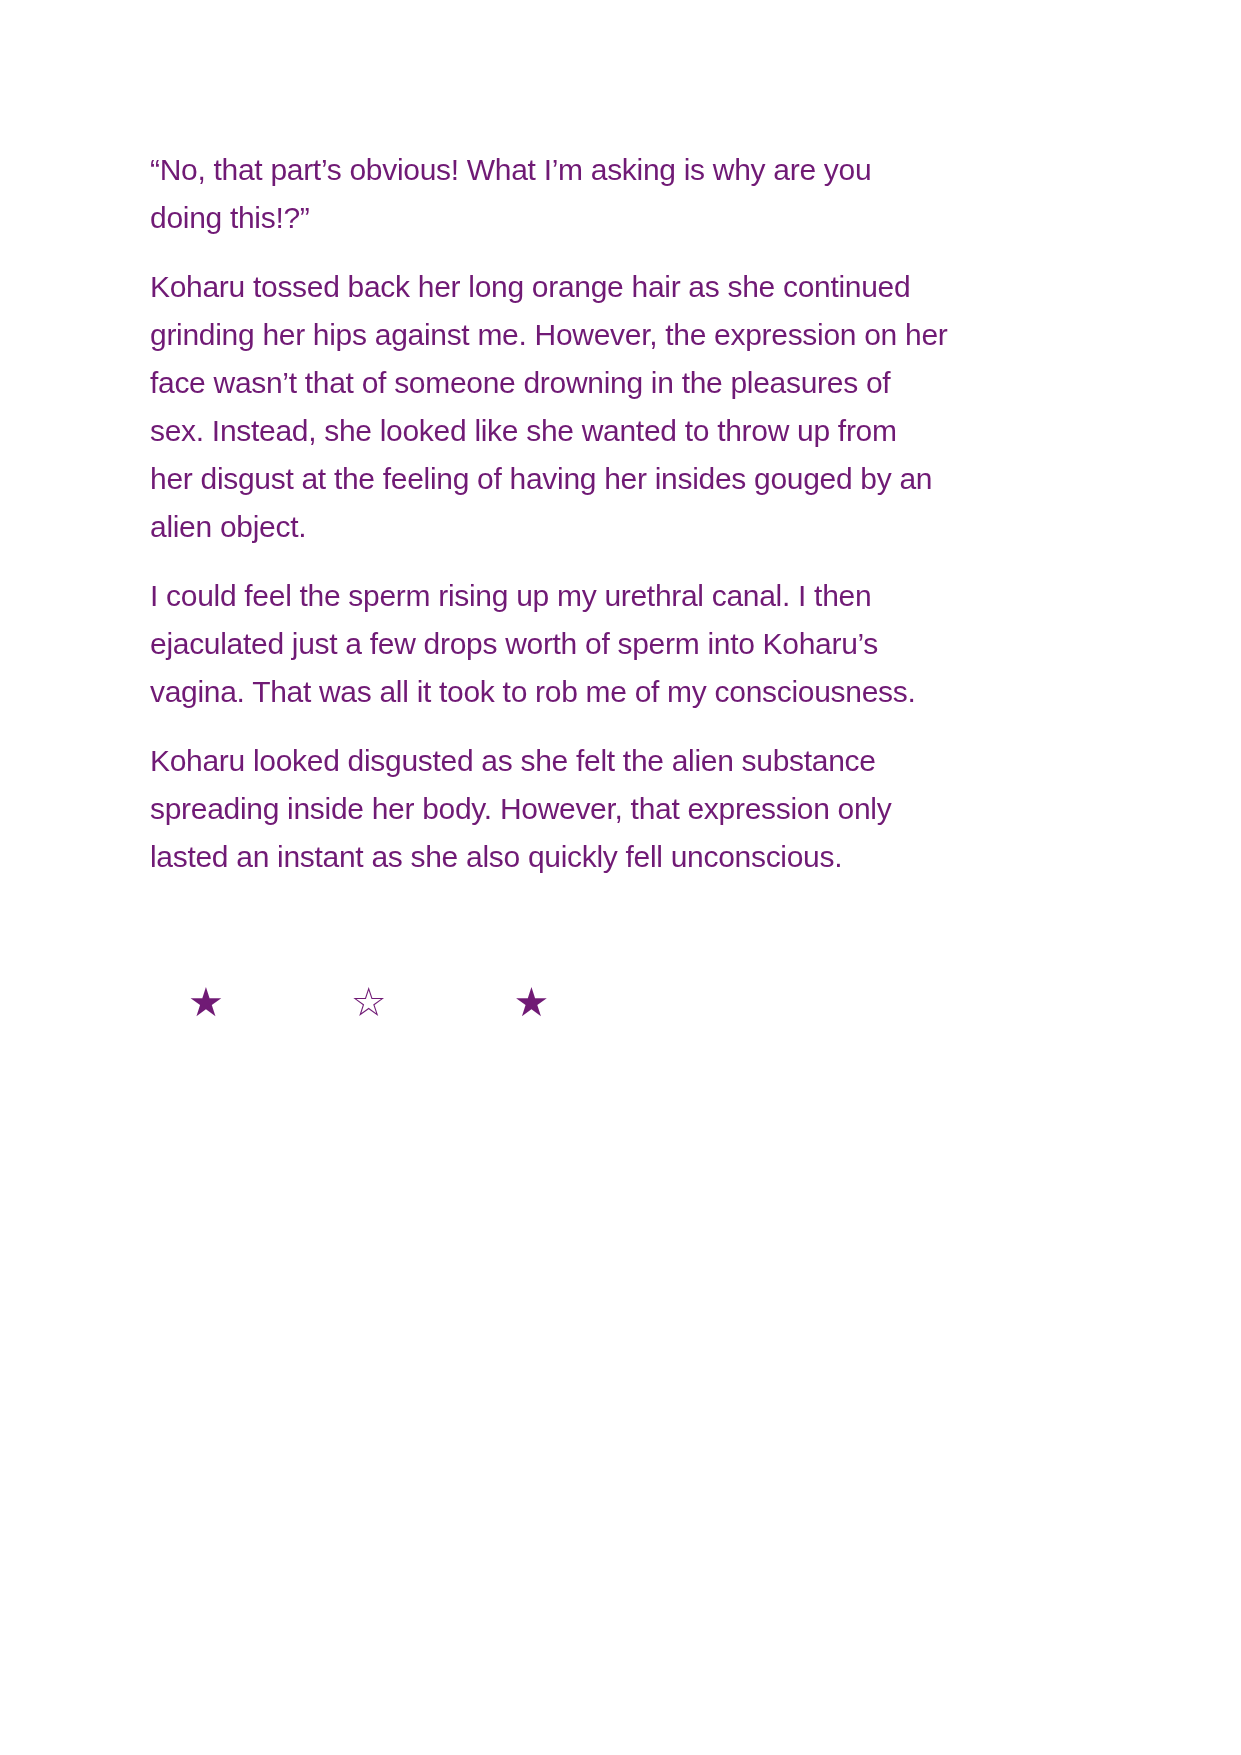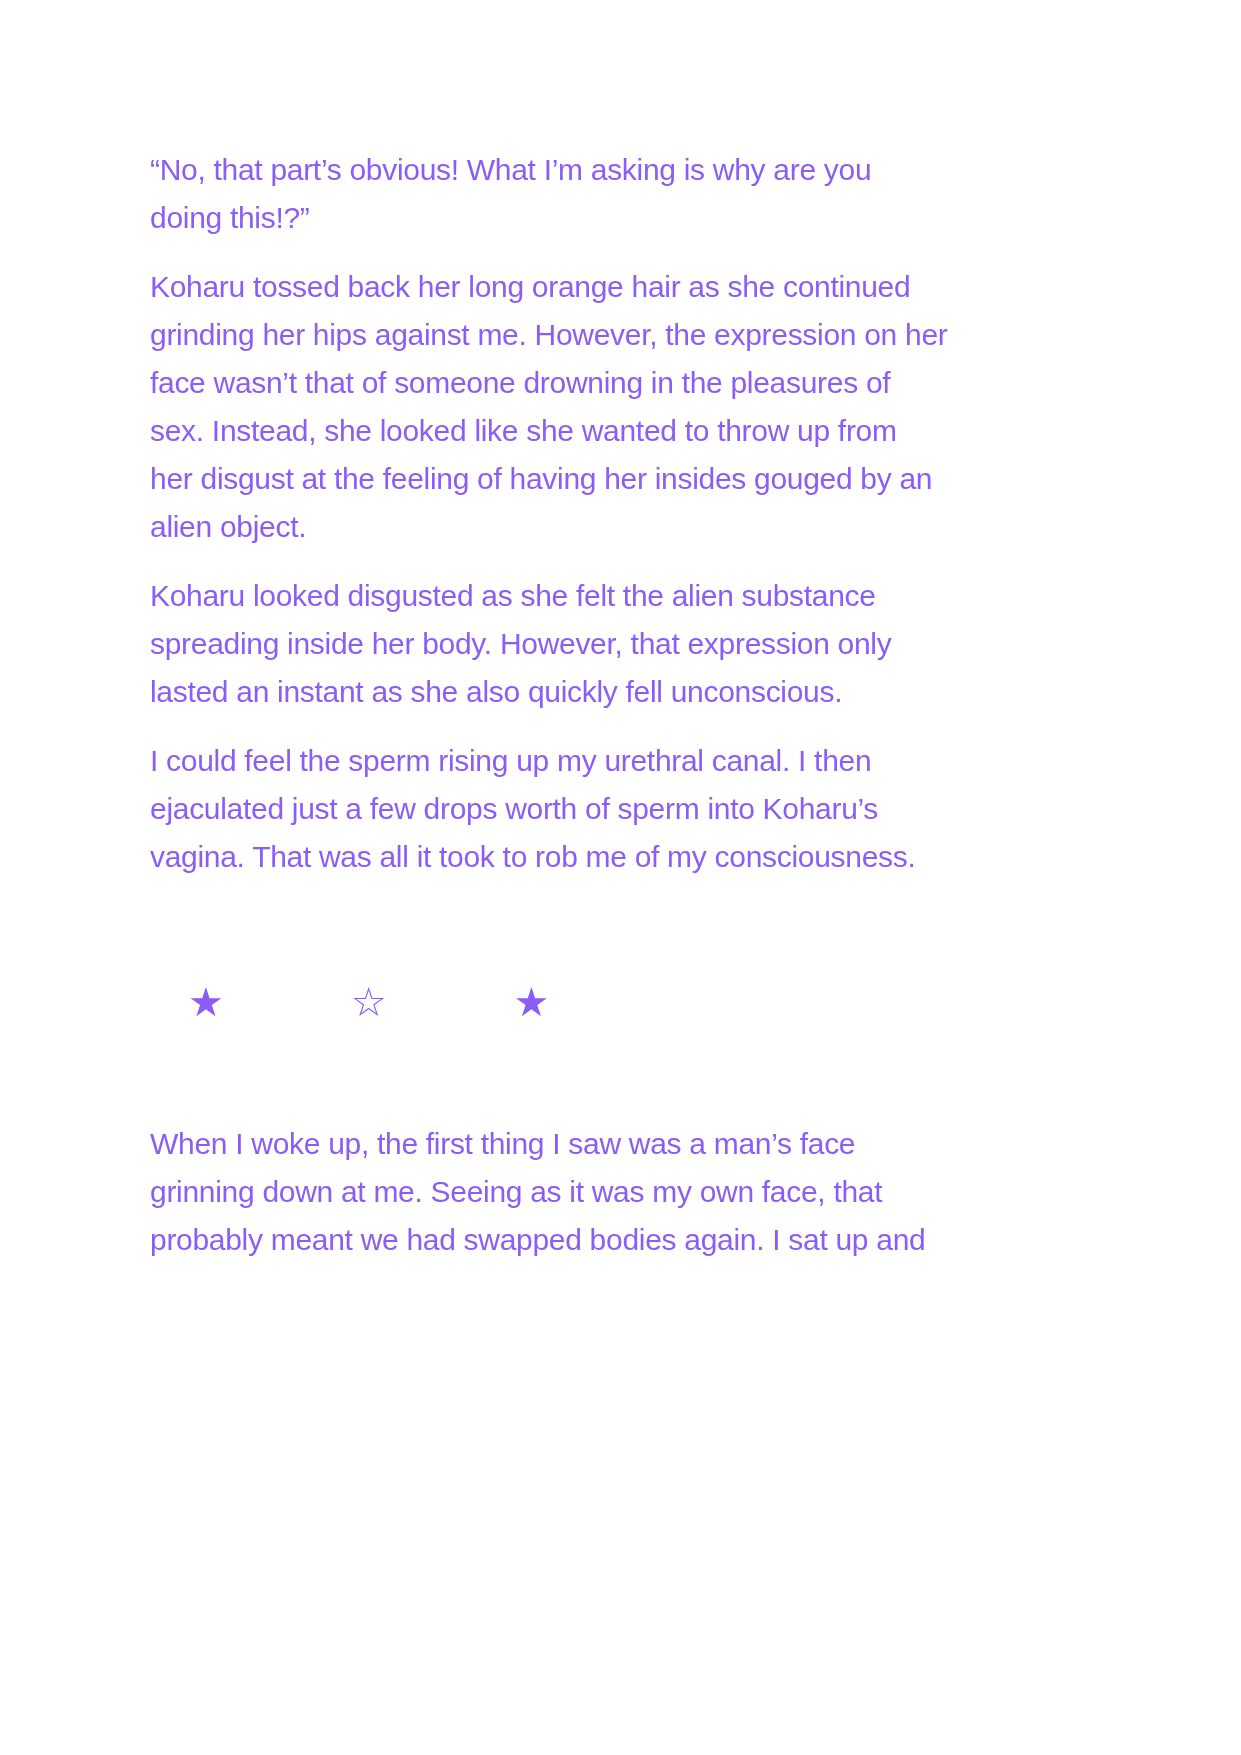--- a/index.html
+++ b/index.html
@@ -11,21 +11,21 @@
     height: 1755px;
     background: #ffffff;
     overflow: hidden;
   }
   .page {
     box-sizing: border-box;
     width: 1241px;
     height: 1755px;
     padding: 146px 60px 0 150px;
     background: #ffffff;
-    color: #8b5cf6;
+    color: #701a75;
     font-family: "Liberation Sans", "DejaVu Sans", sans-serif;
   }
   .para {
     margin: 0 0 21px 0;
     font-size: 30px;
     line-height: 48px;
     letter-spacing: -0.3px;
     white-space: pre-line; 
   }
   .stars {
@@ -50,29 +50,26 @@
 
 <main class="page">
   <p class="para">“No, that part’s obvious! What I’m asking is why are you
 doing this!?”</p>
   <p class="para">Koharu tossed back her long orange hair as she continued
 grinding her hips against me. However, the expression on her
 face wasn’t that of someone drowning in the pleasures of
 sex. Instead, she looked like she wanted to throw up from
 her disgust at the feeling of having her insides gouged by an
 alien object.</p>
+  <p class="para">I could feel the sperm rising up my urethral canal. I then
+ejaculated just a few drops worth of sperm into Koharu’s
+vagina. That was all it took to rob me of my consciousness.</p>
   <p class="para">Koharu looked disgusted as she felt the alien substance
 spreading inside her body. However, that expression only
 lasted an instant as she also quickly fell unconscious.</p>
-  <p class="para">I could feel the sperm rising up my urethral canal. I then
-ejaculated just a few drops worth of sperm into Koharu’s
-vagina. That was all it took to rob me of my consciousness.</p>
 
   <div class="stars">
     <span class="star">★</span>
     <span class="star">☆</span>
     <span class="star">★</span>
   </div>
 
-  <p class="para">When I woke up, the first thing I saw was a man’s face
-grinning down at me. Seeing as it was my own face, that
-probably meant we had swapped bodies again. I sat up and</p>
 </main>
 
 </body></html>

